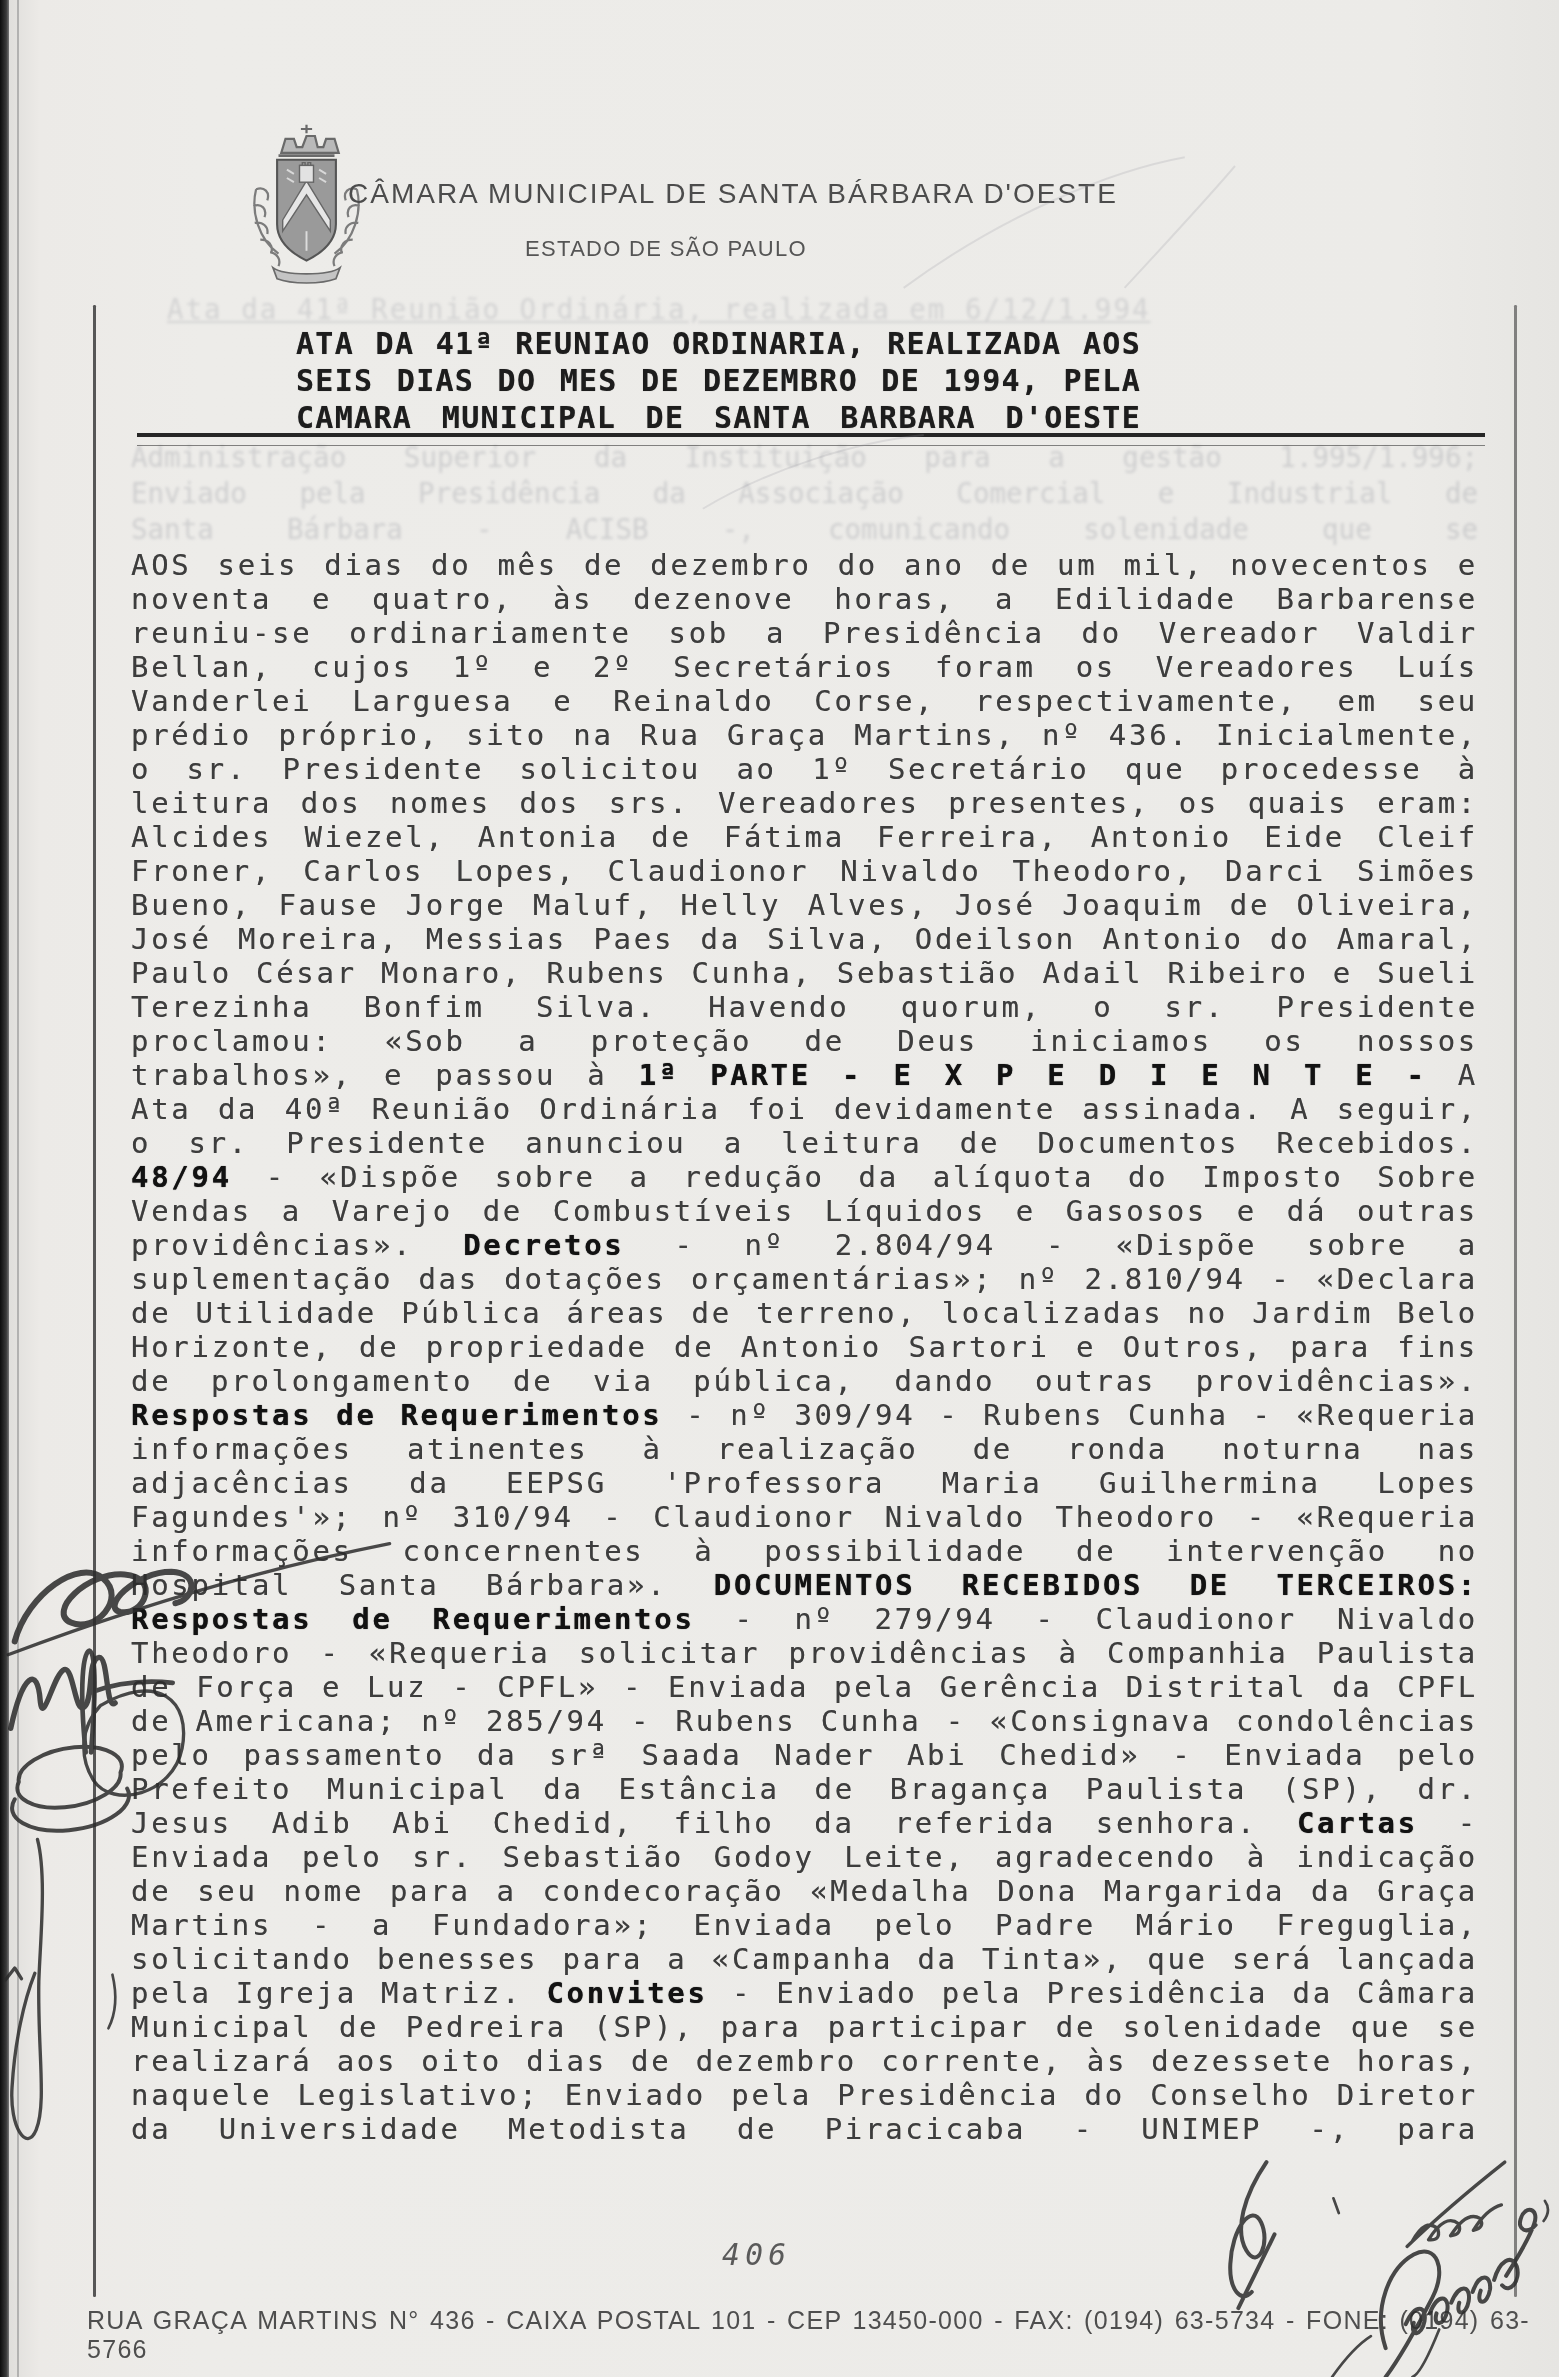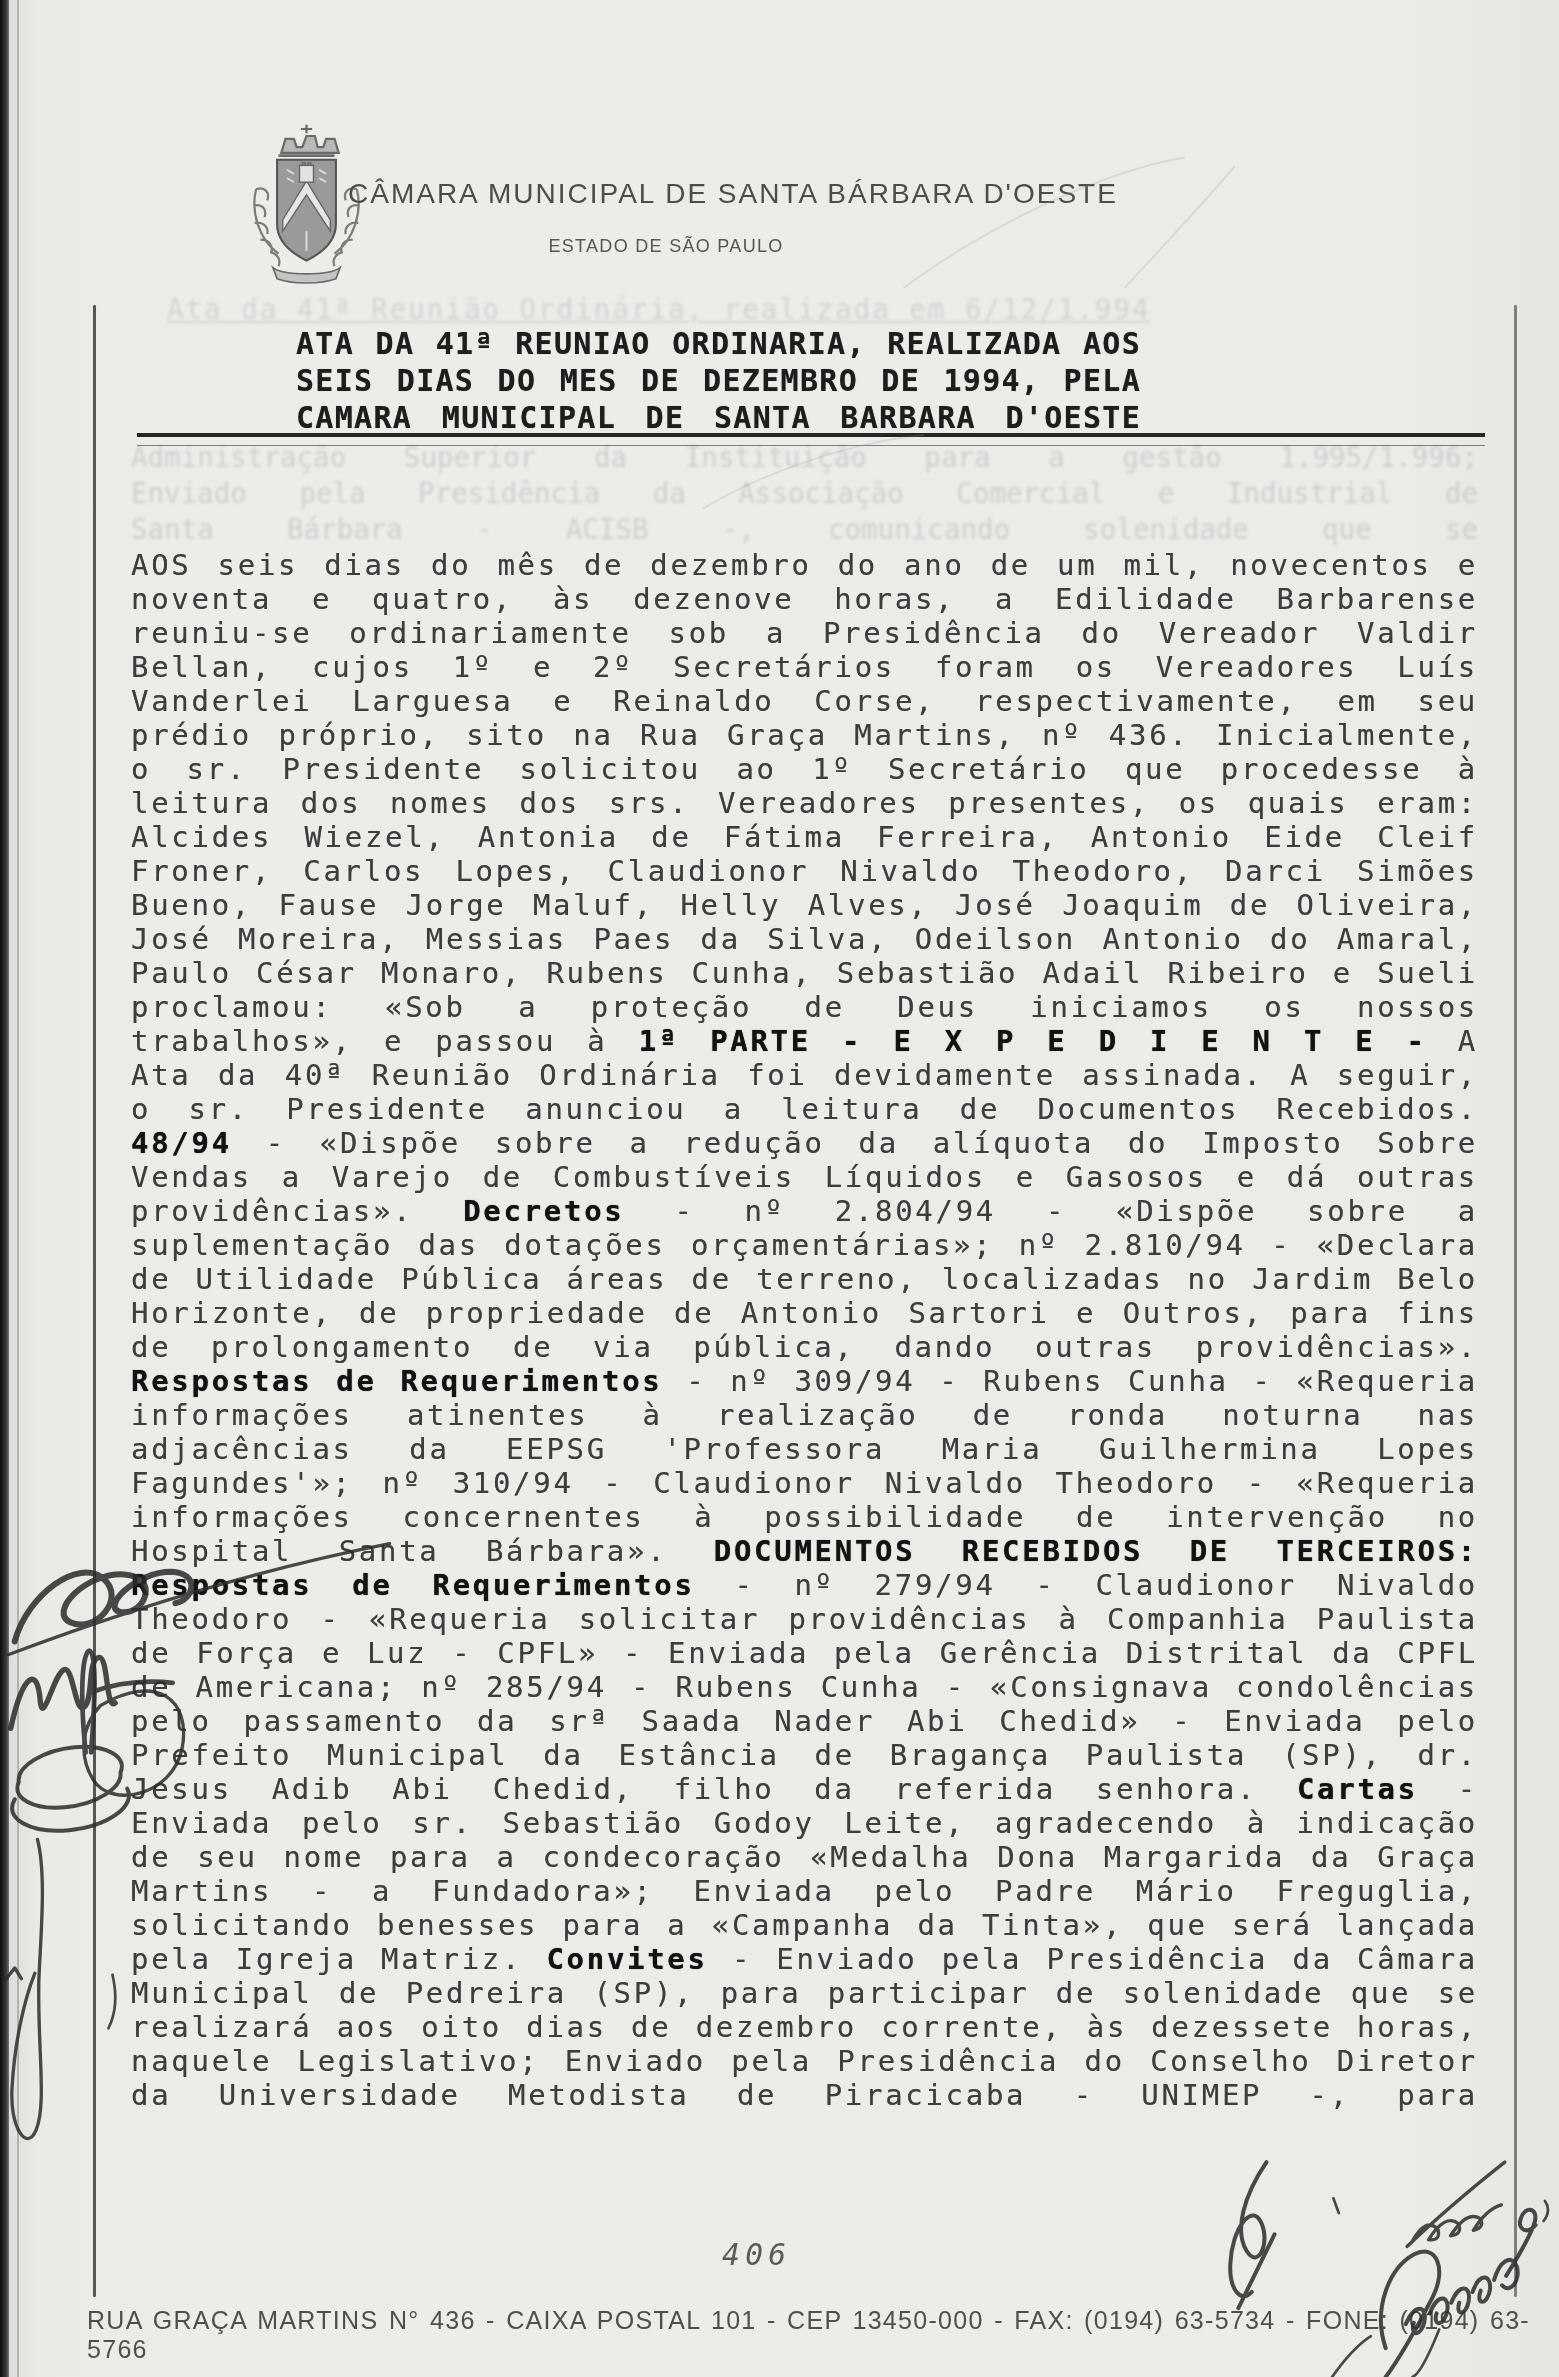--- a/index.html
+++ b/index.html
@@ -12,21 +12,21 @@
               background:linear-gradient(90deg,#0c0c0c,#3a3a3a 70%,#777);}
   .edge-line{position:absolute;left:17.4px;top:0;width:1.3px;height:2377px;background:#8b8b8b;opacity:.55;}
   .rule-left{position:absolute;left:93px;top:305px;width:2.7px;height:1992px;background:#3c3c3c;opacity:.85;border-radius:1.3px;}
   .rule-right{position:absolute;left:1514px;top:305px;width:2.7px;height:1992px;background:#3c3c3c;opacity:.6;border-radius:1.3px;}
   
   .crest{position:absolute;left:236px;top:122px;width:141px;height:175px;}
   .org{position:absolute;left:348px;top:178px;width:636px;
        font-family:"Liberation Sans",sans-serif;font-size:28px;color:#4c4c4c;
        letter-spacing:2px;white-space:nowrap;}
   .state{position:absolute;left:348px;top:236px;width:636px;text-align:center;
-       font-family:"Liberation Sans",sans-serif;font-size:18px;color:#555;letter-spacing:1.3px;}
+       font-family:"Liberation Sans",sans-serif;font-size:22px;color:#555;letter-spacing:1.3px;}
   
   .ghost{position:absolute;color:#8a8d96;filter:blur(1.5px);opacity:.32;white-space:nowrap;}
   .ghost-top{left:167px;top:293px;font-size:27.5px;letter-spacing:2px;text-decoration:underline;opacity:.26;}
   .ghost-block{left:131px;top:439px;width:1347px;font-size:27.5px;line-height:36px;opacity:.30;}
   .ghost-block div{text-align:justify;text-align-last:justify;}
   
   .title{position:absolute;left:296px;top:325px;width:845px;
          font-size:30px;font-weight:bold;color:#1d1d1d;line-height:37px;letter-spacing:1.3px;
          text-shadow:0 0 0.7px rgba(0,0,0,.55);}
   .title div{text-align:justify;text-align-last:justify;}
@@ -96,20 +96,21 @@
       <div class="bline"><span>Bellan, cujos 1º e 2º Secretários foram os Vereadores Luís</span></div>
       <div class="bline"><span>Vanderlei Larguesa e Reinaldo Corse, respectivamente, em seu</span></div>
       <div class="bline"><span>prédio próprio, sito na Rua Graça Martins, nº 436. Inicialmente,</span></div>
       <div class="bline"><span>o sr. Presidente solicitou ao 1º Secretário que procedesse à</span></div>
       <div class="bline"><span>leitura dos nomes dos srs. Vereadores presentes, os quais eram:</span></div>
       <div class="bline"><span>Alcides Wiezel, Antonia de Fátima Ferreira, Antonio Eide Cleif</span></div>
       <div class="bline"><span>Froner, Carlos Lopes, Claudionor Nivaldo Theodoro, Darci Simões</span></div>
       <div class="bline"><span>Bueno, Fause Jorge Maluf, Helly Alves, José Joaquim de Oliveira,</span></div>
       <div class="bline"><span>José Moreira, Messias Paes da Silva, Odeilson Antonio do Amaral,</span></div>
       <div class="bline"><span>Paulo César Monaro, Rubens Cunha, Sebastião Adail Ribeiro e Sueli</span></div>
+      <div class="bline"><span>Terezinha Bonfim Silva. Havendo quorum, o sr. Presidente</span></div>
       <div class="bline"><span>proclamou: «Sob a proteção de Deus iniciamos os nossos</span></div>
       <div class="bline"><span>trabalhos», e passou à </span><span class="b">1ª PARTE - E X P E D I E N T E -</span><span> A</span></div>
       <div class="bline"><span>Ata da 40ª Reunião Ordinária foi devidamente assinada. A seguir,</span></div>
       <div class="bline"><span>o sr. Presidente anunciou a leitura de Documentos Recebidos.</span></div>
       <div class="bline"><span class="b">48/94</span><span> - «Dispõe sobre a redução da alíquota do Imposto Sobre</span></div>
       <div class="bline"><span>Vendas a Varejo de Combustíveis Líquidos e Gasosos e dá outras</span></div>
       <div class="bline"><span>providências». </span><span class="b">Decretos</span><span> - nº 2.804/94 - «Dispõe sobre a</span></div>
       <div class="bline"><span>suplementação das dotações orçamentárias»; nº 2.810/94 - «Declara</span></div>
       <div class="bline"><span>de Utilidade Pública áreas de terreno, localizadas no Jardim Belo</span></div>
       <div class="bline"><span>Horizonte, de propriedade de Antonio Sartori e Outros, para fins</span></div>

